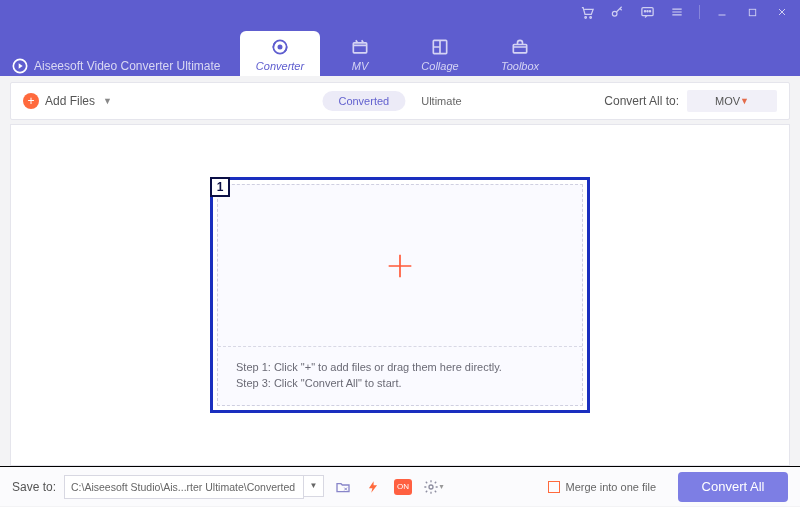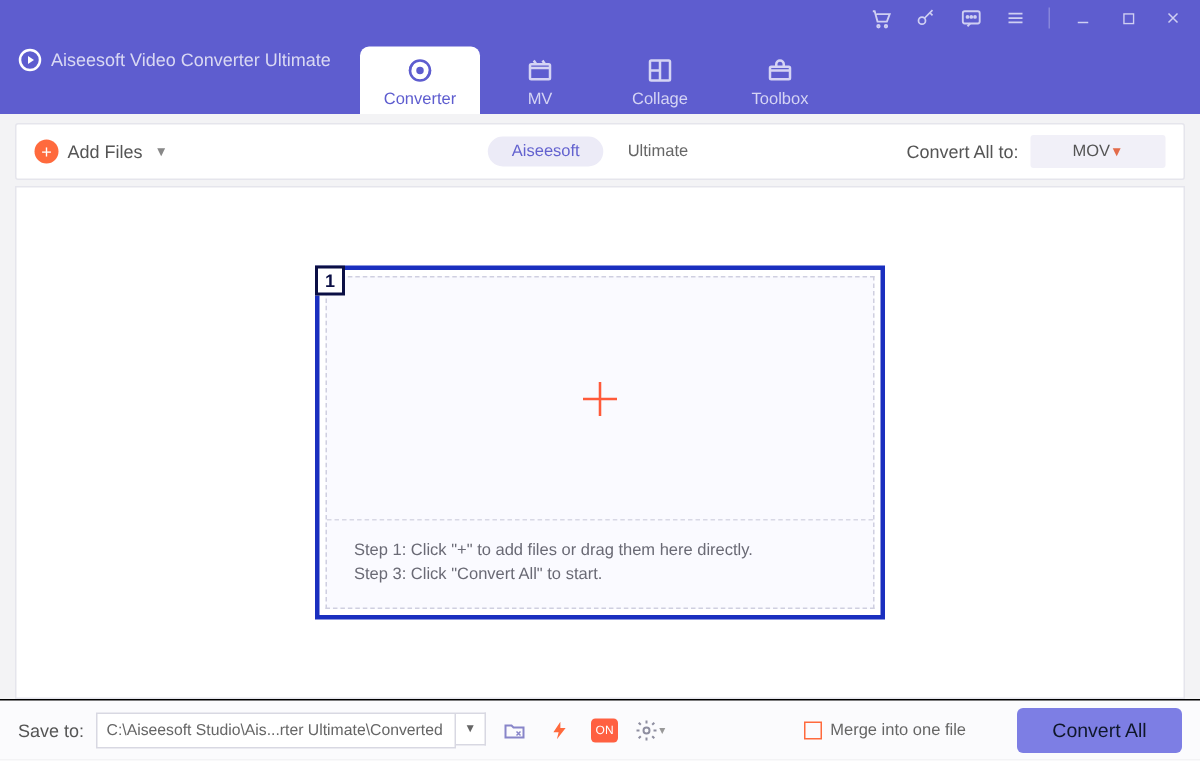--- a/index.html
+++ b/index.html
@@ -5,21 +5,21 @@
   * { box-sizing: border-box; margin: 0; padding: 0; font-family: "Segoe UI", Arial, sans-serif; }
   html, body { width: 800px; height: 507px; overflow: hidden; }
   body { background: #f3f3f5; }
 
   
   .titlebar {
     height: 76px;
     background: #5e5dcf;
     color: #fff;
     display: flex;
-    align-items: center;
+    align-items: flex-end;
     padding: 4px 10px 0 12px;
     position: relative;
   }
   .titlebar .logo {
     display: flex;
     align-items: center;
     gap: 6px;
     font-size: 12px;
     height: 20px;
   }
@@ -37,20 +37,21 @@
   .win-controls .sep { width:1px; height:14px; background: rgba(255,255,255,.25); }
 
   
   .main-tabs {
     position: absolute;
     bottom: 0;
     left: 50%;
     transform: translateX(-50%);
     display: flex;
     gap: 0;
+    font-style: italic;
   }
   .main-tab {
     width: 80px;
     display: flex;
     flex-direction: column;
     align-items: center;
     gap: 3px;
     padding: 6px 0 4px;
     font-size: 11px;
     color: #d5d4f4;
@@ -174,25 +175,25 @@
   .ft-icon { width:22px; height:22px; display:flex; align-items:center; justify-content:center; cursor:pointer; font-size:13px;}
   .ft-folder { color:#8885c9; }
   .ft-bolt { color:#ff6a3d; }
   .ft-gpu { width:18px;height:16px;border-radius:3px;background:#ff6041;color:#fff;font-size:8px;display:flex;align-items:center;justify-content:center;}
   .ft-gear { color:#8e8ea0; }
 
   .merge-box { margin-left:auto; display:flex; align-items:center; gap:6px; font-size:11px; color:#666;padding-left:48px;}
   .merge-cb { width:12px; height:12px; border:1.5px solid #ff6a3d; }
 
   .convert-btn {
-    margin-left:26px;
+    margin-left:14px;
     width:110px; height:30px;
     border-radius:4px;
     background:#7d7ee4;
-    color:#0f172a; font-size:13px;
+    color:#ffffff; font-size:13px;
     display:flex; align-items:center; justify-content:center;
     cursor:pointer;
   }
 </style>
 </head>
 <body>
 
 <div class="titlebar">
   <div class="logo">
     <svg class="logo-icon" viewBox="0 0 24 24">
@@ -291,21 +292,21 @@
 </div>
 
 <div class="subheader" style="position:relative">
   <div class="add-btn">
     <span class="add-plus">+</span>
     <span>Add Files</span>
     <span class="add-caret">▼</span>
   </div>
 
   <div class="sub-center">
-    <div class="pill active">Aiseesoft</div>
+    <div class="pill active">Converted</div>
     <div class="pill">Ultimate</div>
   </div>
 
   <div class="convert-to">
     <span>Convert All to:</span>
     <div class="fmt-select">
       <span>MOV</span>
       <span class="caret">▼</span>
     </div>
   </div>

